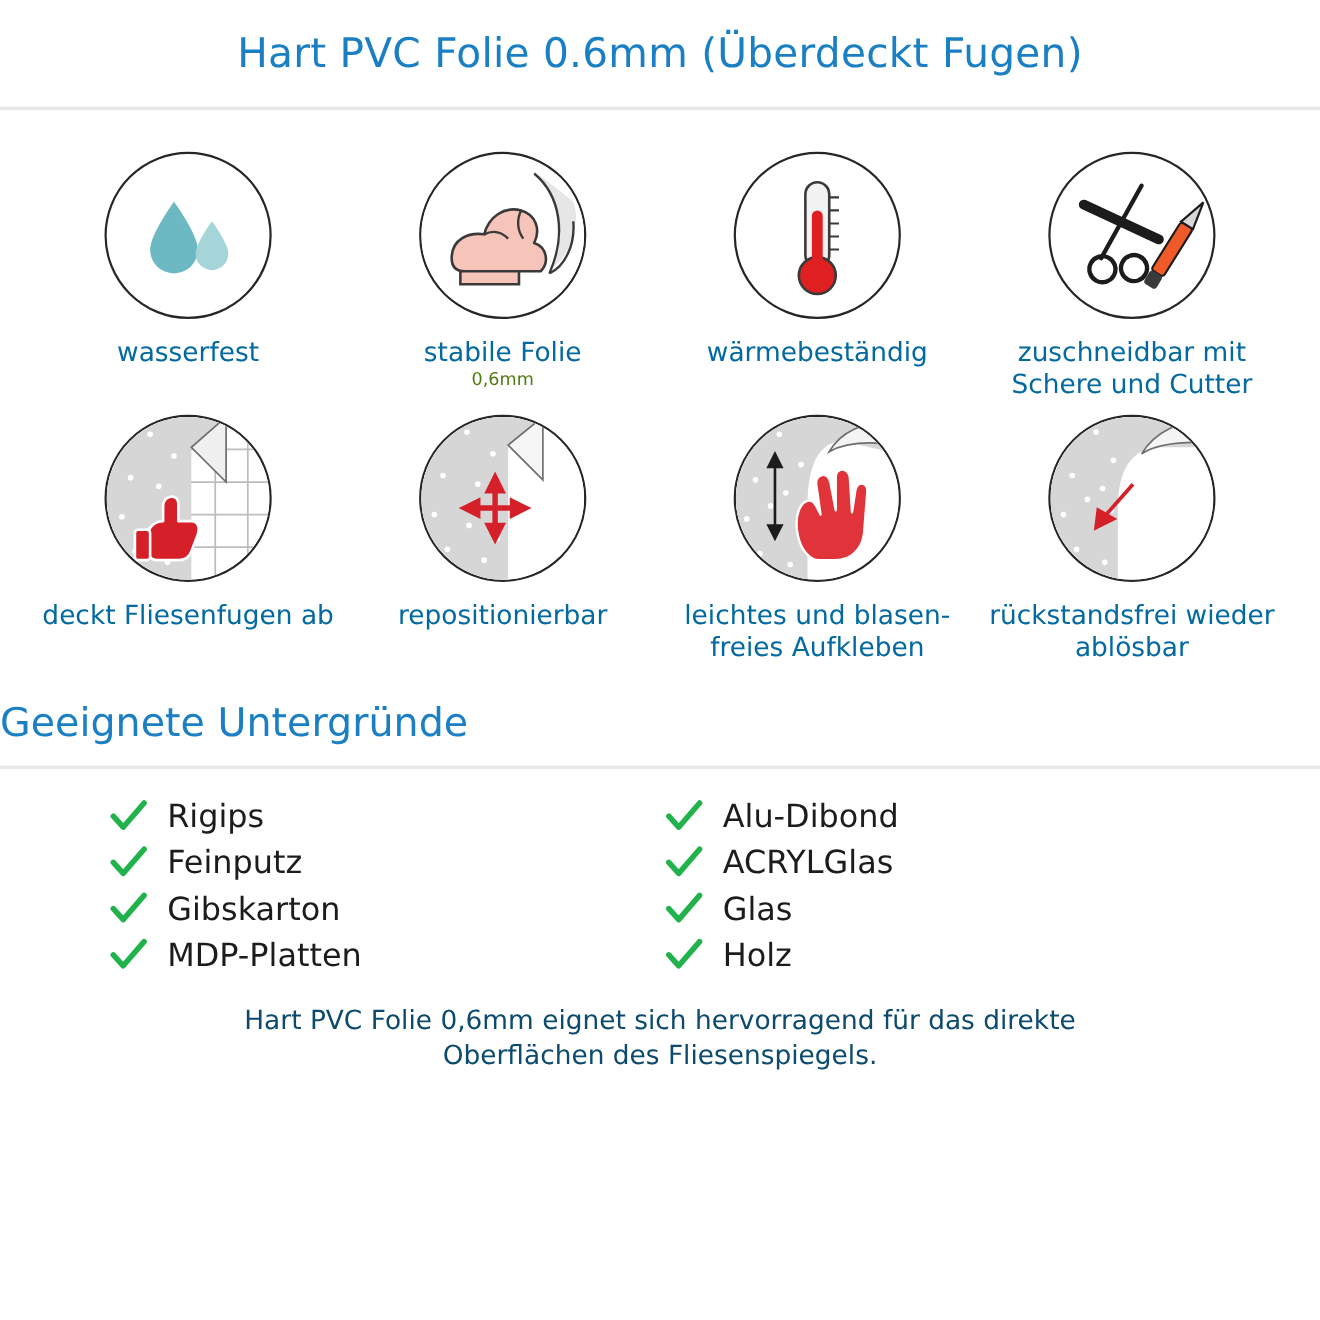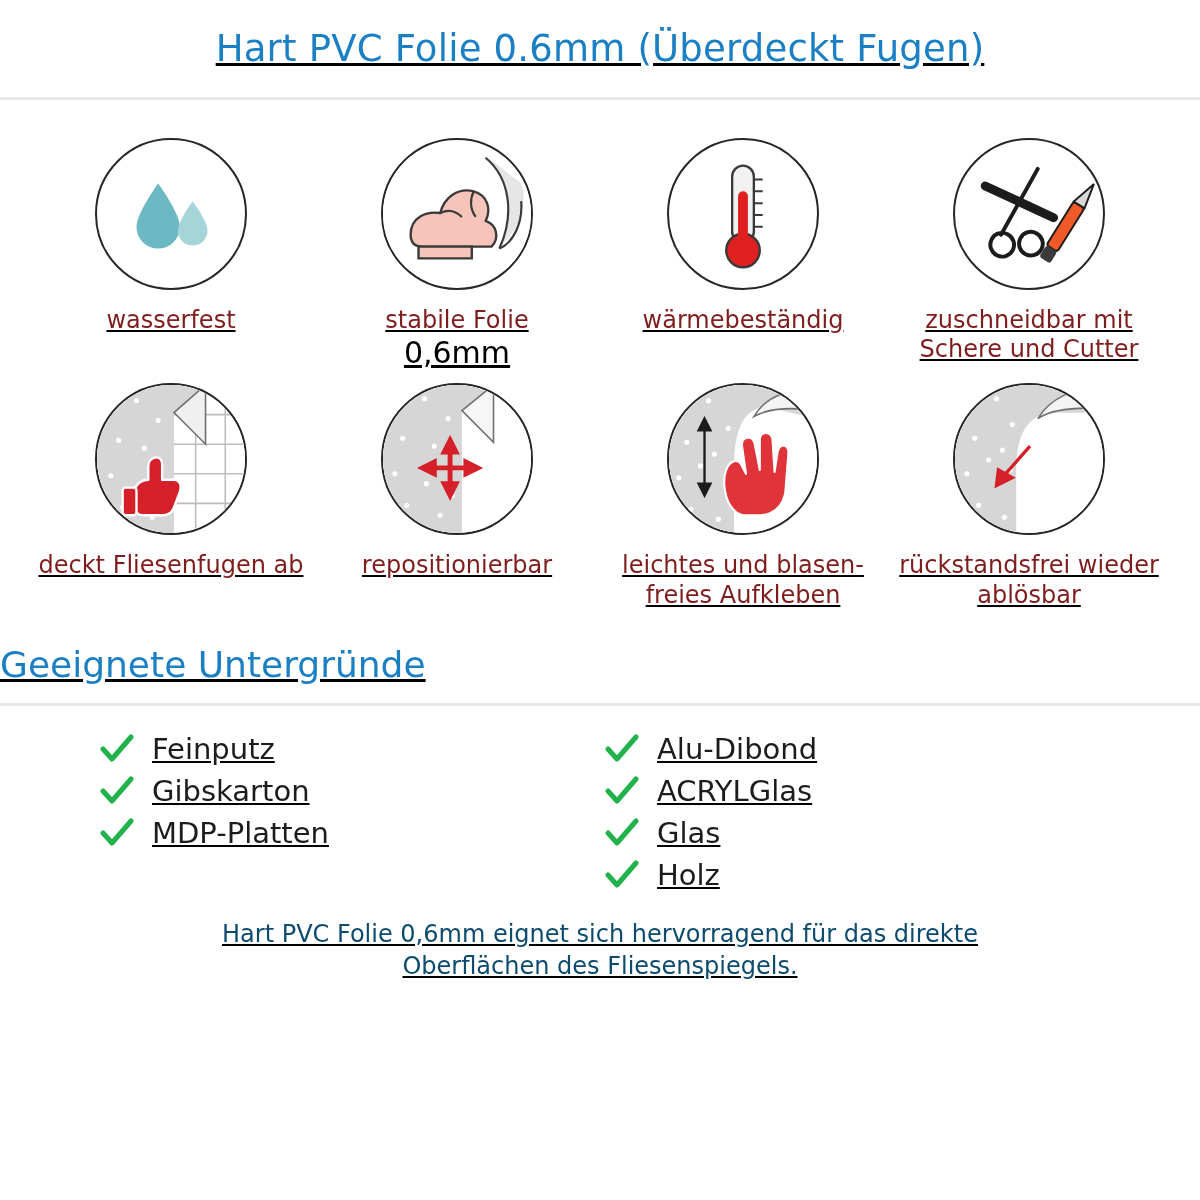--- a/index.html
+++ b/index.html
@@ -7,21 +7,20 @@
     margin: 0; padding: 0;
     width: 1200px; height: 1200px;
     background: #ffffff;
     font-family: "DejaVu Sans", "Liberation Sans", sans-serif;
   }
   .page {
     position: relative;
     width: 1200px; height: 1200px;
     overflow: hidden;
     background: #ffffff;
-    text-decoration: underline;
   }
 
   
   .header {
     height: 100px;
     display: flex;
     align-items: center;
     justify-content: center;
     border-bottom: 3px solid #e8e8e8;
   }
@@ -54,27 +53,27 @@
     overflow: hidden;
     background: #ffffff;
     display: flex;
     align-items: center;
     justify-content: center;
   }
   .feature-label {
     margin-top: 16px;
     text-align: center;
     font-size: 24px;
-    color: #7f1d1d;
+    color: #0369a1;
     line-height: 1.22;
     max-width: 270px;
   }
   .feature-sub {
-    font-size: 30px;
-    color: #000000;
+    font-size: 16px;
+    color: #4d7c0f;
     text-align: center;
     line-height: 1.2;
   }
   .row2 .feature-label { max-width: 290px; }
 
   
   .sub-band {
     margin-top: 34px;
     text-align: left;
     padding-bottom: 18px;
@@ -332,20 +331,28 @@
   </div>
 
   <div class="substrates">
     <div class="sub-col">
       <div class="sub-item">
         <span class="check">
             <svg width="34" height="34" viewBox="0 0 34 34">
               <path d="M3 17 L12 27 L31 5" fill="none" stroke="#21b24b" stroke-width="5" stroke-linecap="round" stroke-linejoin="round"></path>
             </svg>
           </span>
+        <span>Rigips</span>
+      </div>
+      <div class="sub-item">
+        <span class="check">
+            <svg width="34" height="34" viewBox="0 0 34 34">
+              <path d="M3 17 L12 27 L31 5" fill="none" stroke="#21b24b" stroke-width="5" stroke-linecap="round" stroke-linejoin="round"></path>
+            </svg>
+          </span>
         <span>Feinputz</span>
       </div>
       <div class="sub-item">
         <span class="check">
             <svg width="34" height="34" viewBox="0 0 34 34">
               <path d="M3 17 L12 27 L31 5" fill="none" stroke="#21b24b" stroke-width="5" stroke-linecap="round" stroke-linejoin="round"></path>
             </svg>
           </span>
         <span>Gibskarton</span>
       </div>

